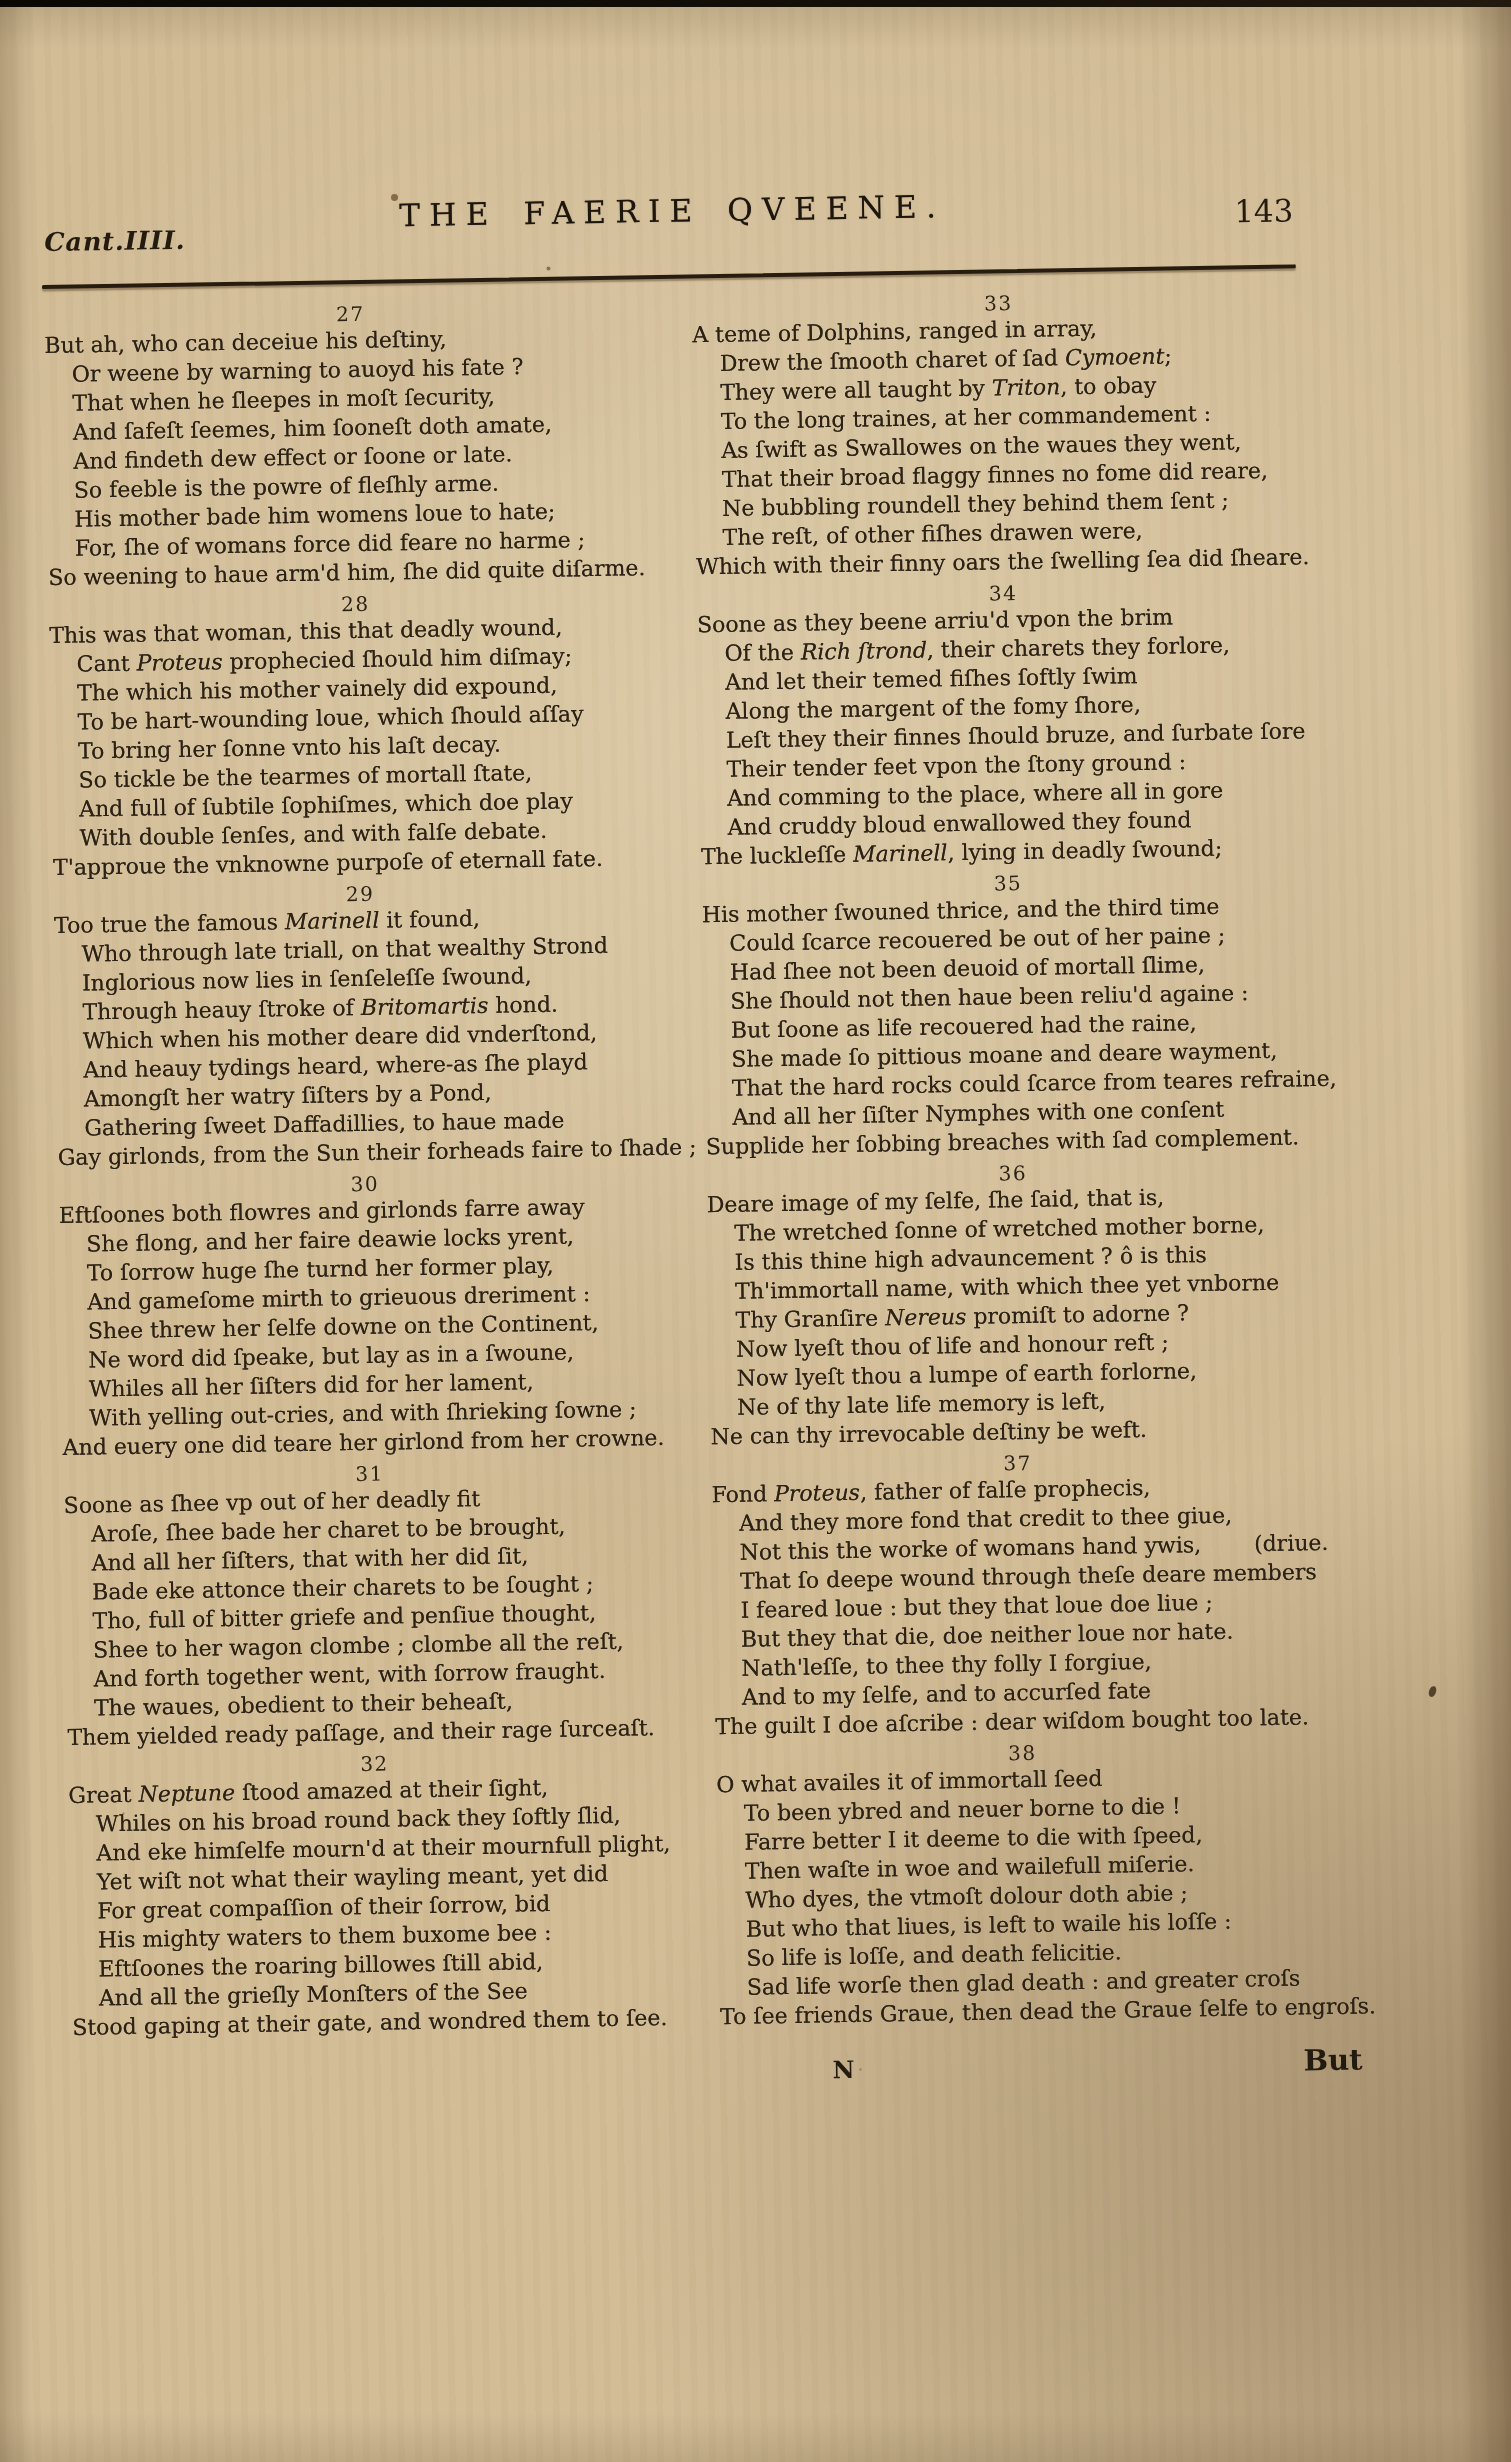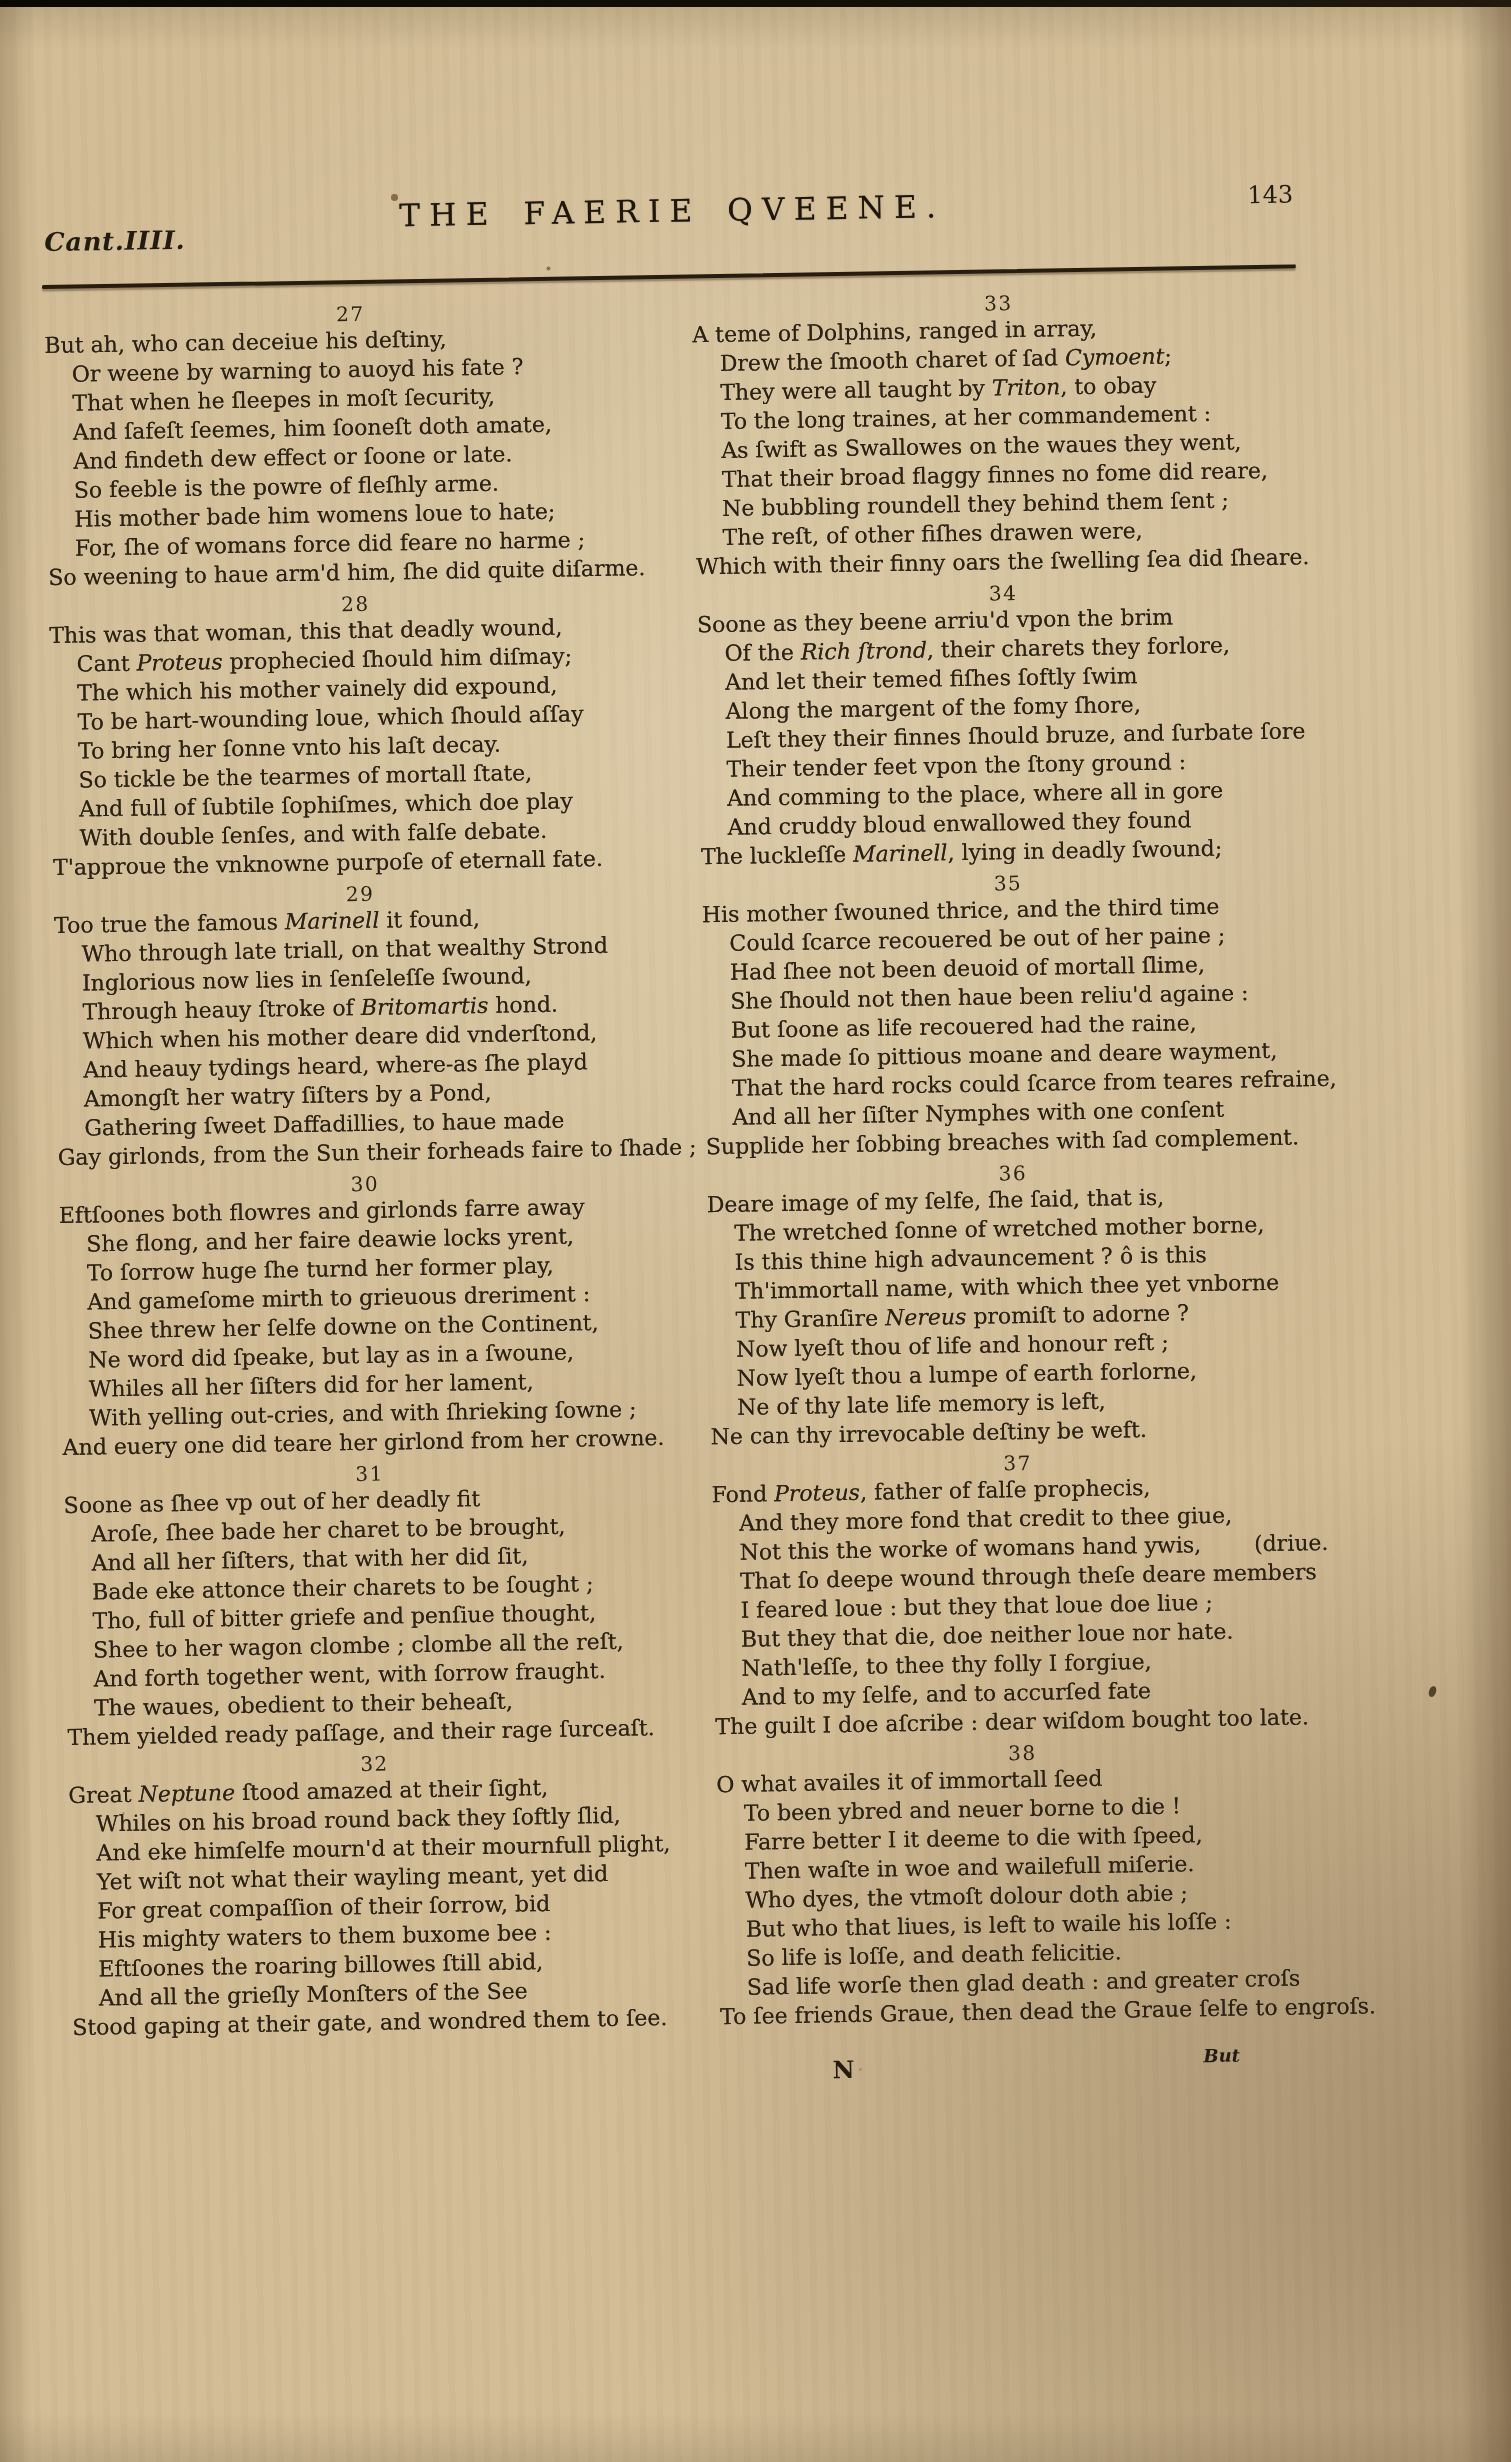--- a/index.html
+++ b/index.html
@@ -30,37 +30,37 @@
   .b3{left:421px;top:977px;width:421px;height:977px;}
 
   .content{position:absolute;left:59px;top:201px;width:1263px;height:2225px;
     transform:rotate(-0.95deg);transform-origin:0 50%;}
 
   .header{position:relative;height:84px;}
   .canto{position:absolute;left:3px;top:25.6px;font-size:25.6px;font-style:italic;font-weight:bold;
     letter-spacing:0.8px;color:#241b10;}
   .rtitle{position:absolute;left:50%;transform:translateX(-50%);top:1.5px;font-size:31px;
     letter-spacing:0.30em;word-spacing:0.22em;color:#1d160d;text-shadow:0 0 0.8px rgba(40,28,14,.65);}
-  .folio{position:absolute;right:10.5px;top:0px;font-size:24px;color:#241b10;}
+  .folio{position:absolute;right:10.5px;top:12px;font-size:31px;color:#241b10;}
   .rule{position:absolute;left:0;top:84px;width:1254px;height:3.8px;background:#261d10;
     box-shadow:0 2.3px 1.5px rgba(80,60,34,.45), 0 -4.5px 3px -2.3px rgba(90,68,40,.35);border-radius:1.5px;}
 
   .cols{position:absolute;left:1.5px;top:107px;width:1260px;display:flex;gap:35px;}
   .col{width:613px;flex:0 0 613px;}
   .stanza{margin-bottom:6px;}
   .snum{font-size:20px;line-height:23px;text-align:center;letter-spacing:1.5px;color:#2b2114;}
   .line{font-size:22px;line-height:29px;white-space:nowrap;position:relative;
     text-shadow:0 0 0.5px rgba(43,33,20,.75);}
   .line.ind{margin-left:27px;}
   .it{font-style:italic;}
   .turn{position:absolute;right:-3px;top:0;}
 
   .footerline{position:absolute;left:0;top:1867px;width:1263px;height:33px;}
   .sig{position:absolute;left:761px;top:0;font-size:24px;font-weight:bold;color:#241b10;}
-  .catch{position:absolute;left:1132px;top:-4.5px;font-size:18px;font-weight:bold;color:#241b10;font-style:italic;}
+  .catch{position:absolute;left:1232px;top:-4.5px;font-size:29px;font-weight:bold;color:#241b10;}
 </style>
 </head>
 <body>
 
 <div class="page">
   <div class="edge-top"></div>
   <div class="bleed b1"></div>
   <div class="bleed b2"></div>
   <div class="bleed b3"></div>
   <div class="specks"></div>

